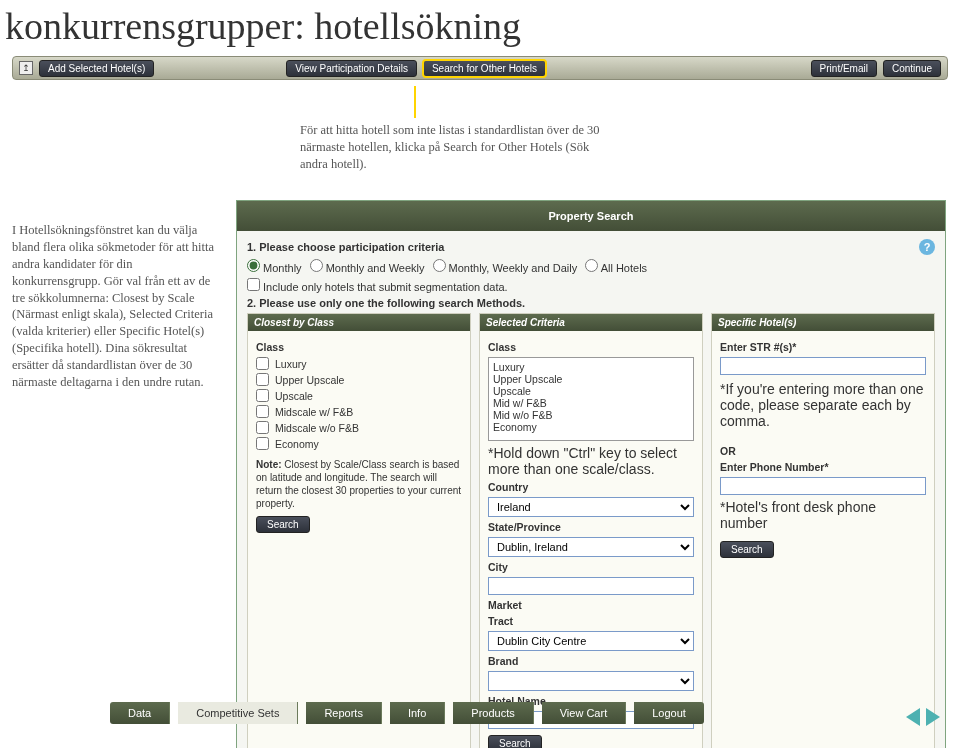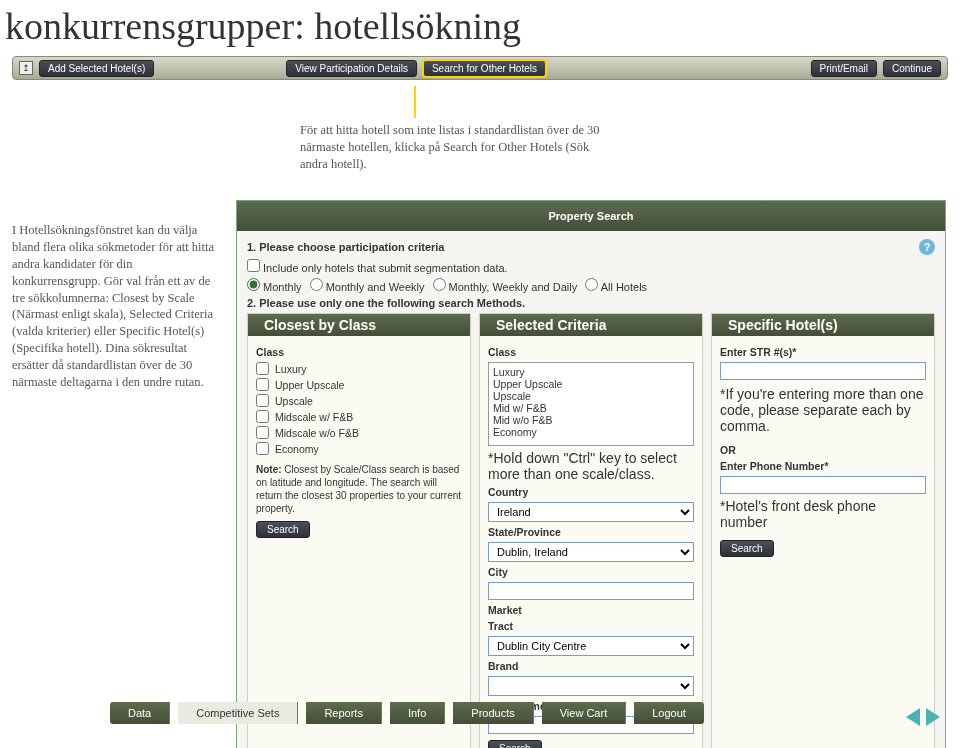--- a/index.html
+++ b/index.html
@@ -125,23 +125,24 @@
     flex: 1;
     border: 1px solid #cfcfbf;
     background: #fbfbf4;
     min-height: 420px;
     display: flex;
     flex-direction: column;
   }
   .col-head {
     background: linear-gradient(#5d6b4e, #434e37);
     color: #fff;
-    font-size: 14px;
+    font-size: 10px;
     font-weight: bold;
-    padding: 3px 16px;
+    padding: 3px 6px;
+    font-style: italic;
   }
   .col-body {
     padding: 6px 8px 10px 8px;
     flex: 1;
     font-size: 10.5px;
   }
   .sublabel { font-weight: bold; margin: 4px 0 4px; }
   .chk-list label {
     display: flex; align-items: center; gap: 6px;
     margin: 3px 0;
@@ -238,27 +239,27 @@
 <div class="callout callout2">I Hotellsökningsfönstret kan du välja bland flera olika sökmetoder för att hitta andra kandidater för din konkurrensgrupp. Gör val från ett av de tre sökkolumnerna: Closest by Scale (Närmast enligt skala), Selected Criteria (valda kriterier) eller Specific Hotel(s) (Specifika hotell). Dina sökresultat ersätter då standardlistan över de 30 närmaste deltagarna i den undre rutan.</div>
 
 <div class="panel">
   <div class="panel-head">Property Search</div>
   <div class="panel-body">
     <div class="row">
       <span class="lbl-strong">1. Please choose participation criteria</span>
       <span class="help-icon">?</span>
     </div>
     <div class="row">
-      <label><input type="checkbox" class="chk" style=""> <span>Include only hotels that submit segmentation data.</span></label>
-    </div>
-    <div class="row">
       <label><input type="radio" class="radio" name="pc" checked="" style=""> <span>Monthly</span></label>
       <label><input type="radio" class="radio" name="pc" style=""> <span>Monthly and Weekly</span></label>
       <label><input type="radio" class="radio" name="pc" style=""> <span>Monthly, Weekly and Daily</span></label>
       <label><input type="radio" class="radio" name="pc" style=""> <span>All Hotels</span></label>
+    </div>
+    <div class="row">
+      <label><input type="checkbox" class="chk" style=""> <span>Include only hotels that submit segmentation data.</span></label>
     </div>
     <div class="row">
       <span class="lbl-strong">2. Please use only one the following search Methods.</span>
     </div>
 
     <div class="columns">
 
       <div class="col">
         <div class="col-head">Closest by Class</div>
         <div class="col-body">
@@ -334,21 +335,21 @@
         </div>
       </div>
 
       <div class="col">
         <div class="col-head">Specific Hotel(s)</div>
         <div class="col-body">
           <div class="sublabel">Enter STR #(s)*</div>
           <input type="text" class="small-input" style="">
           <div class="tiny" style="margin-top:6px">*If you're entering more than one code, please separate each by comma.</div>
 
-          <div class="sublabel" style="margin-top:10px">OR</div>
+          <div class="sublabel" style="margin-top:16px">OR</div>
 
           <div class="sublabel">Enter Phone Number*</div>
           <input type="text" class="small-input" style="">
           <div class="tiny" style="margin-top:4px">*Hotel's front desk phone number</div>
 
           <button class="search-btn" style="margin-top:10px">Search</button>
         </div>
       </div>
     </div>
   </div>

